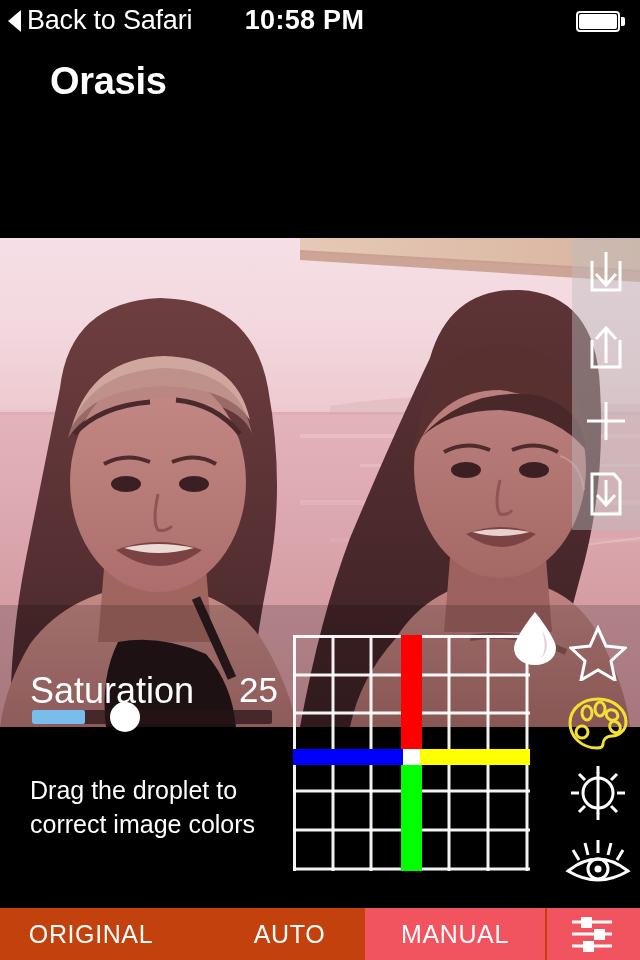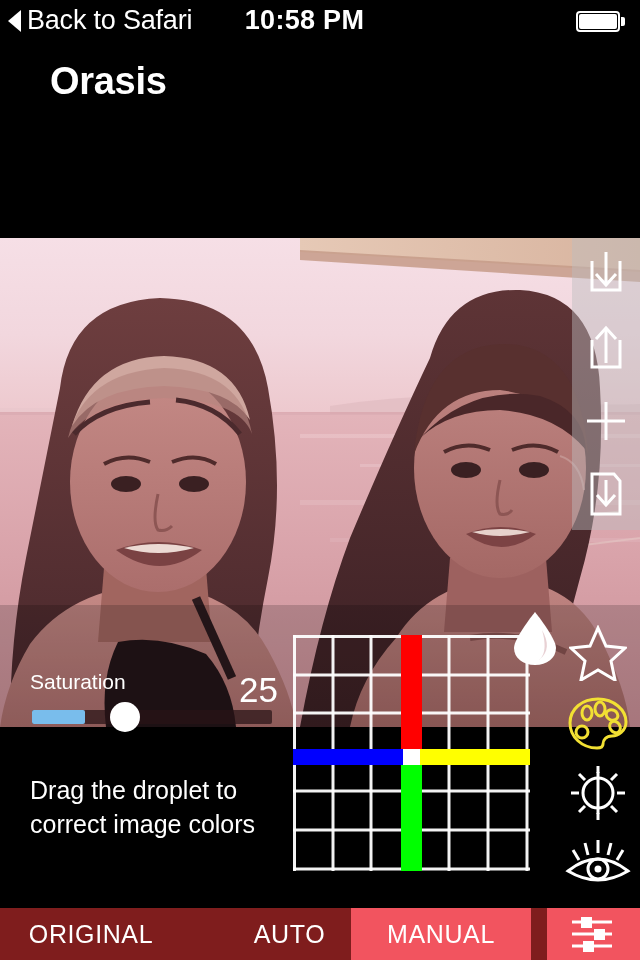--- a/index.html
+++ b/index.html
@@ -152,21 +152,21 @@
     position: absolute;
     left: 293px; top: 635px;
     width: 237px; height: 236px;
   }
 
   
   #sat-label {
     position: absolute;
     left: 30px; top: 670px;
     color: #ffffff;
-    font-size: 21px;
+    font-size: 36px;
   }
   #sat-value {
     position: absolute;
     left: 214px; top: 670px;
     width: 64px;
     text-align: right;
     color: #ffffff;
     font-size: 35px;
   }
   #sat-slider {
@@ -218,36 +218,36 @@
   #rail-favorite  { top: 618px; }
   #rail-color     { top: 688px; }
   #rail-exposure  { top: 758px; }
   #rail-detail    { top: 828px; }
 
   
   #tab-bar {
     position: absolute;
     left: 0; top: 908px;
     width: 640px; height: 52px;
-    background: #7f1d1d;
+    background: #c2410c;
   }
   .tab {
     position: absolute;
     top: 0;
     height: 52px;
     display: flex;
     align-items: center;
     justify-content: center;
     color: #ffffff;
     font-size: 25px;
     letter-spacing: 0.6px;
   }
   #tab-original { left: 0px;   width: 182px; }
   #tab-auto     { left: 198px; width: 183px; }
-  #tab-manual   { left: 351px; width: 180px; background: #f2545f; }
+  #tab-manual   { left: 365px; width: 180px; background: #f2545f; }
   #tab-sliders  { left: 547px; width: 93px;  background: #f2545f; }
 
   .sliders-glyph { width: 48px; height: 38px; }
 </style>
 </head>
 <body>
 
 <div id="app">
 
   <div id="status-bar">

